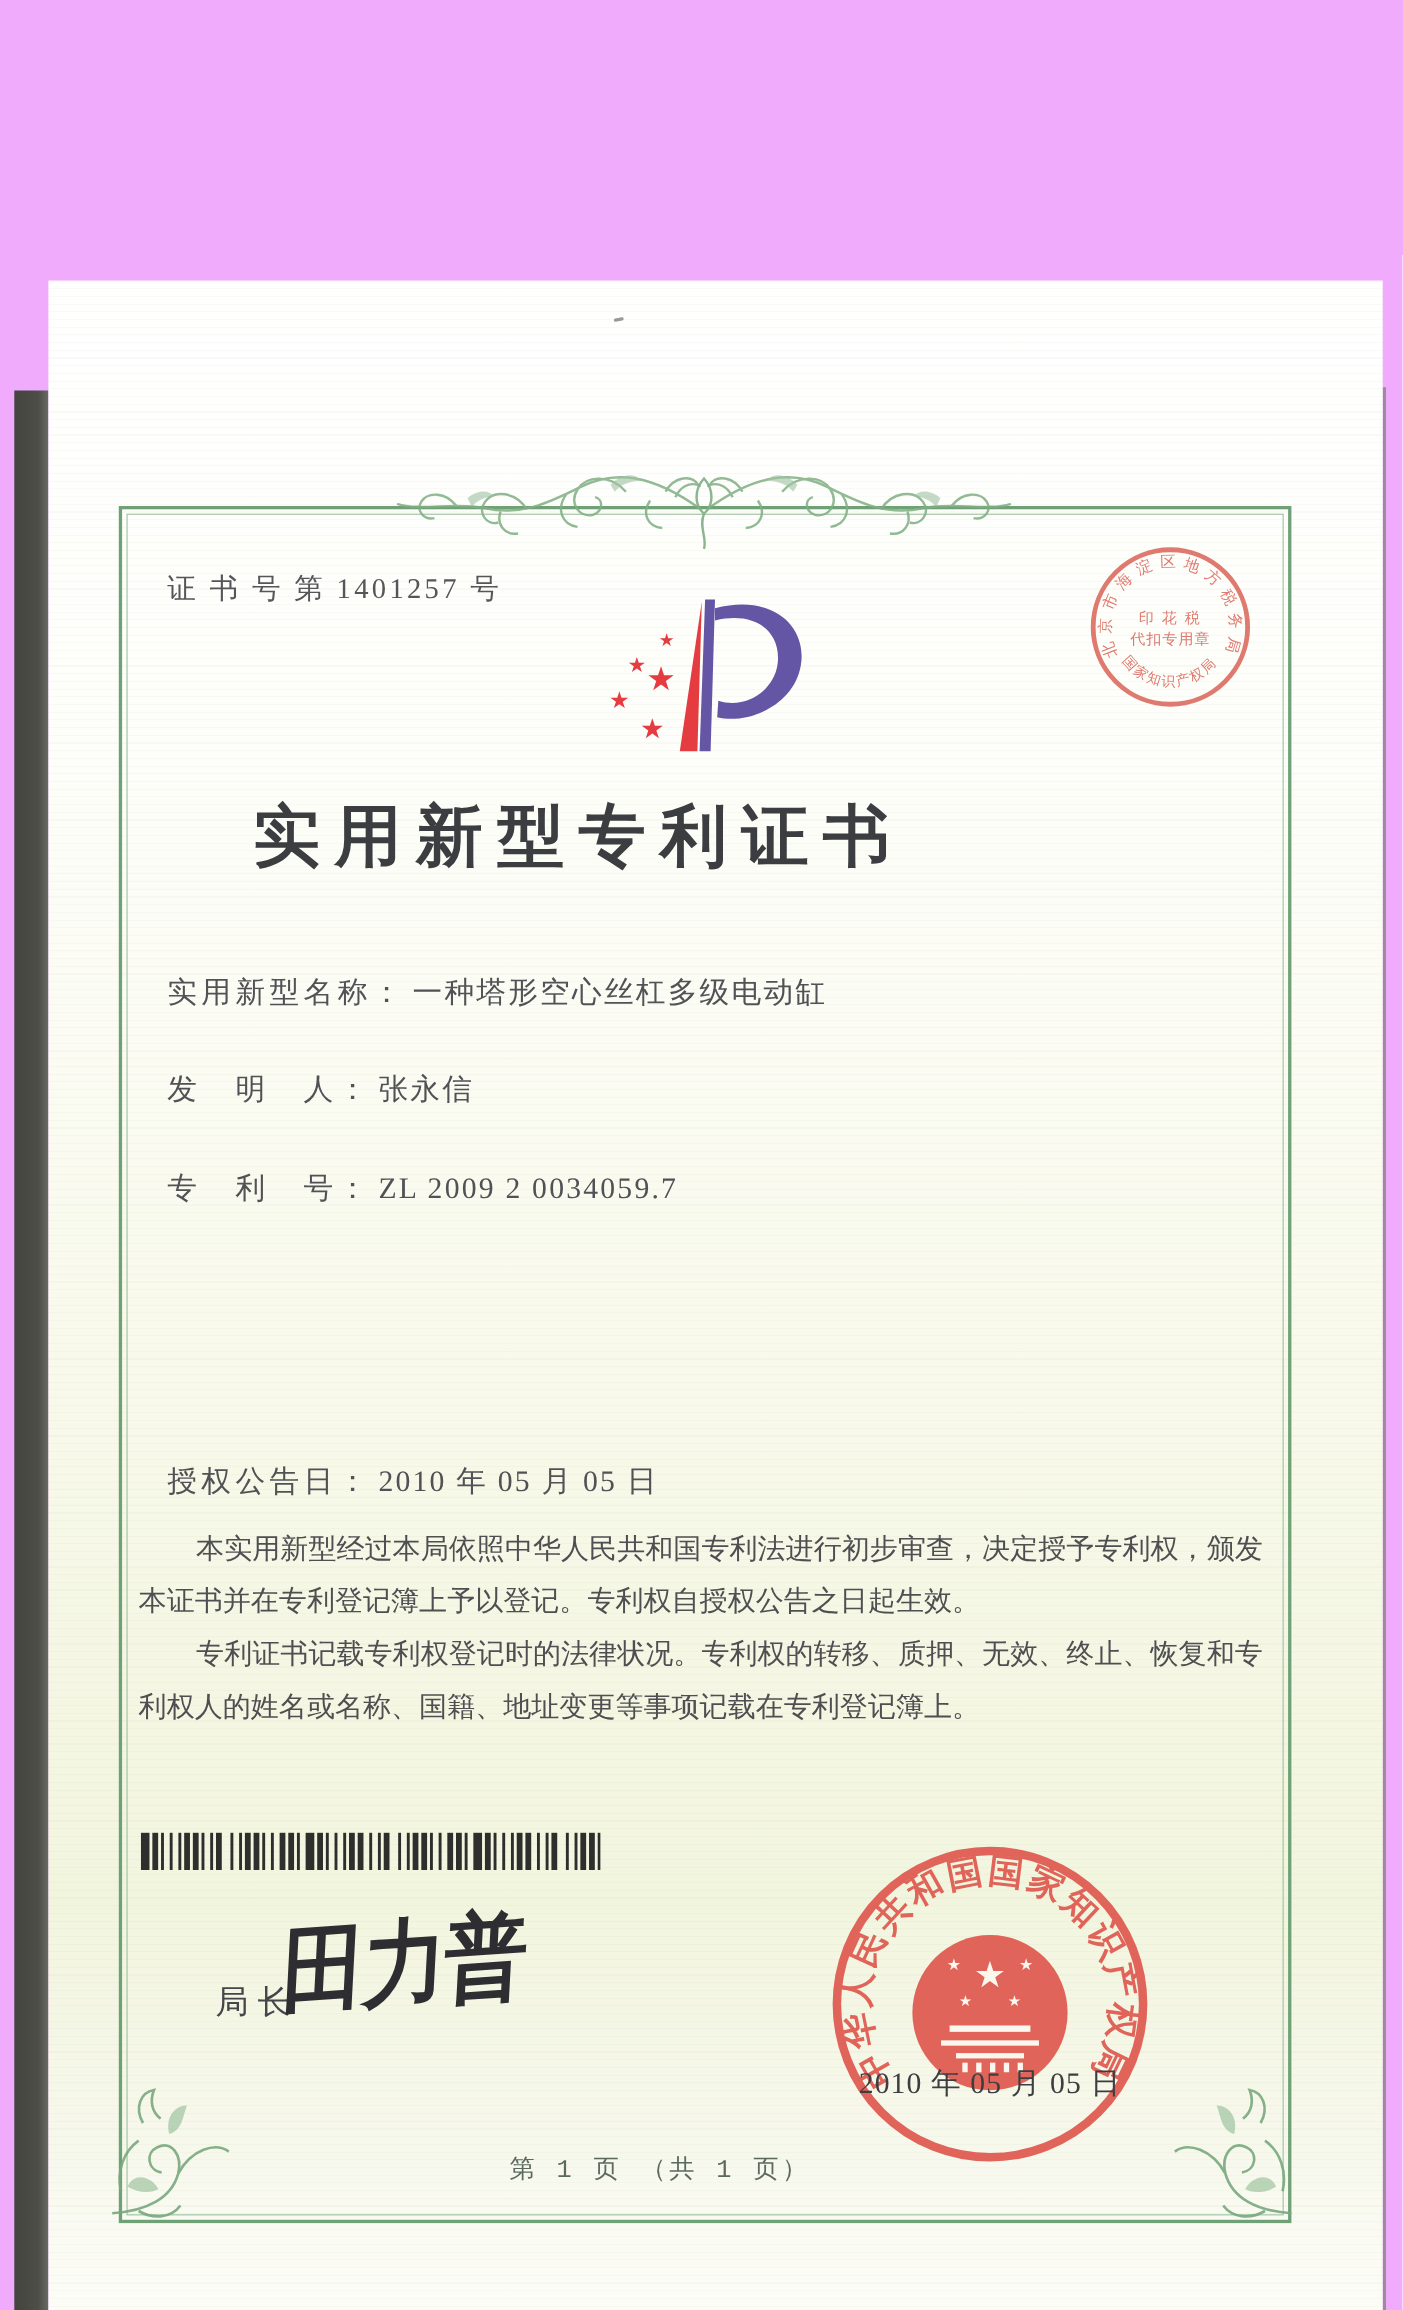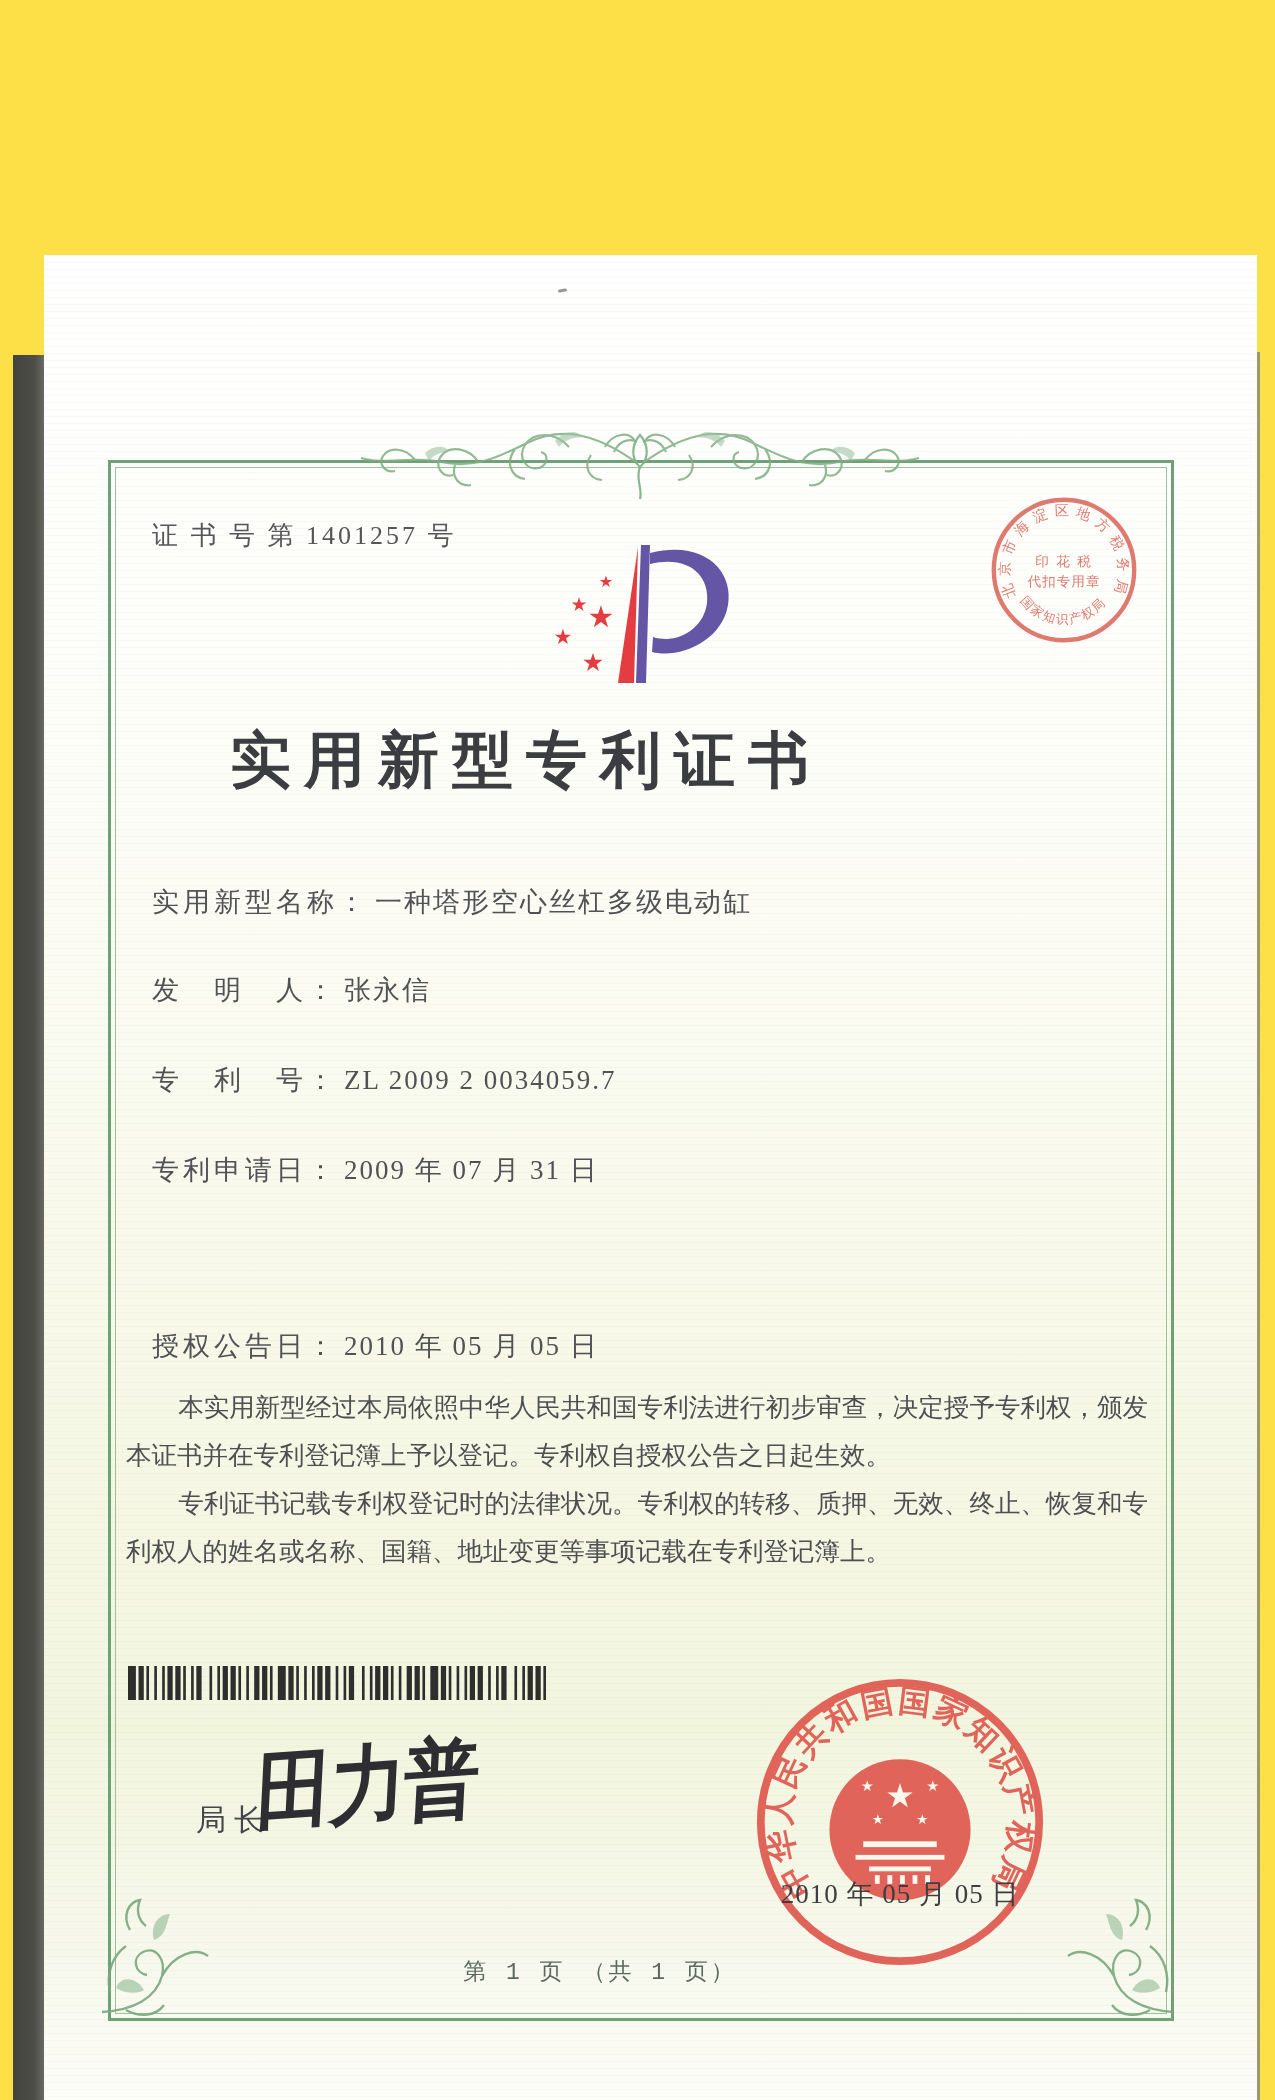--- a/index.html
+++ b/index.html
@@ -1,16 +1,16 @@
 <!DOCTYPE html>
 <html><head>
 <meta charset="utf-8">
 <style>
   html,body{margin:0;padding:0;background:#ffffff;}
-  #page{position:relative;width:1275px;height:2100px;background:#fde047;overflow:hidden;
+  #page{position:relative;width:1275px;height:2100px;background:#f0abfc;overflow:hidden;
         font-family:"Liberation Serif","DejaVu Serif",serif;}
   .abs{position:absolute;}
   
   #scan-band-left{left:13px;top:355px;width:31px;height:1745px;
     background:linear-gradient(90deg,#44443f 0%,#4e4e49 70%,#6a6a64 100%);}
   #scan-edge-right{left:1257px;top:352px;width:3px;height:1748px;background:#80807a;opacity:.75;}
   #paper{left:44px;top:255px;width:1213px;height:1845px;
     background:linear-gradient(180deg,#ffffff 0%,#fdfdf8 28%,#f8f9ea 55%,#f2f5de 80%,#f7f8ec 92%,#fdfdf8 100%);}
   #paper::after{content:"";position:absolute;inset:0;
     background:repeating-linear-gradient(180deg,rgba(140,160,110,.05) 0 1px,transparent 1px 7px);}
@@ -130,23 +130,20 @@
   <div class="abs" id="title">实用新型专利证书</div>
 
   <div class="abs field" id="field-0">
     <span class="f-label">实用新型名称：</span><span class="f-value">一种塔形空心丝杠多级电动缸</span>
   </div>
   <div class="abs field" id="field-1">
     <span class="f-label">发　明　人：</span><span class="f-value">张永信</span>
   </div>
   <div class="abs field" id="field-2">
     <span class="f-label">专　利　号：</span><span class="f-value">ZL 2009 2 0034059.7</span>
-  </div>
-  <div class="abs field" id="field-3">
-    <span class="f-label">专利申请日：</span><span class="f-value">2009 年 07 月 31 日</span>
   </div>
   <div class="abs field" id="field-5">
     <span class="f-label">授权公告日：</span><span class="f-value">2010 年 05 月 05 日</span>
   </div>
 
   <div class="abs" id="body-text">
     <p>本实用新型经过本局依照中华人民共和国专利法进行初步审查，决定授予专利权，颁发本证书并在专利登记簿上予以登记。专利权自授权公告之日起生效。</p>
     <p>专利证书记载专利权登记时的法律状况。专利权的转移、质押、无效、终止、恢复和专利权人的姓名或名称、国籍、地址变更等事项记载在专利登记簿上。</p>
   </div>
 

